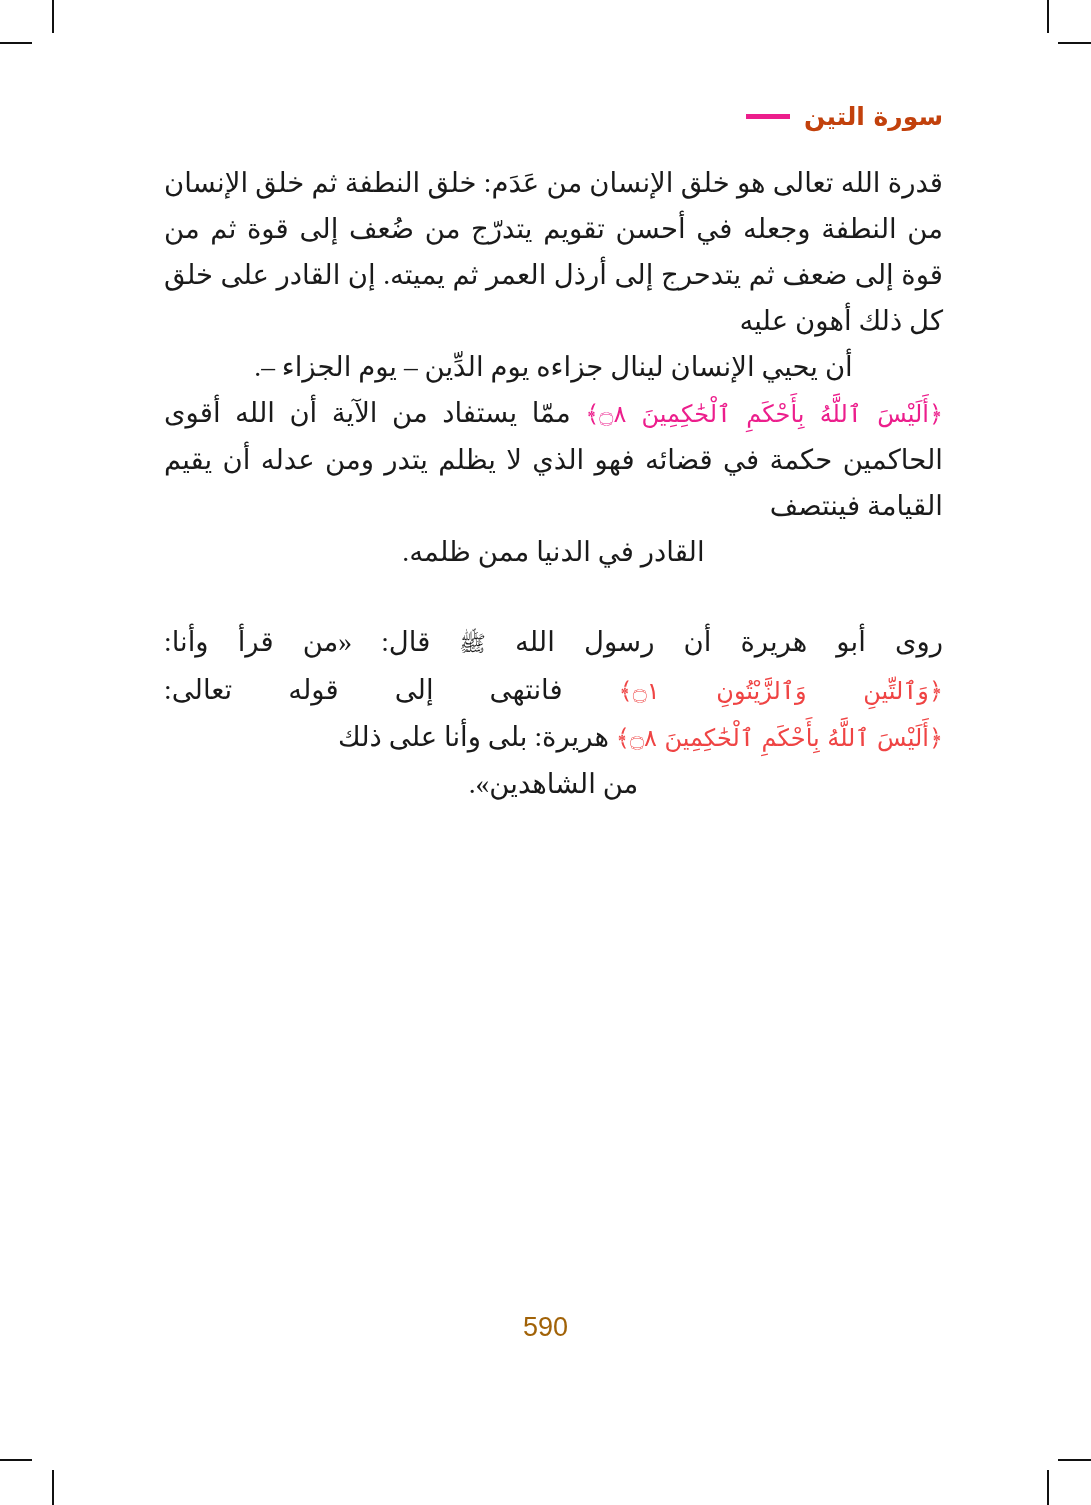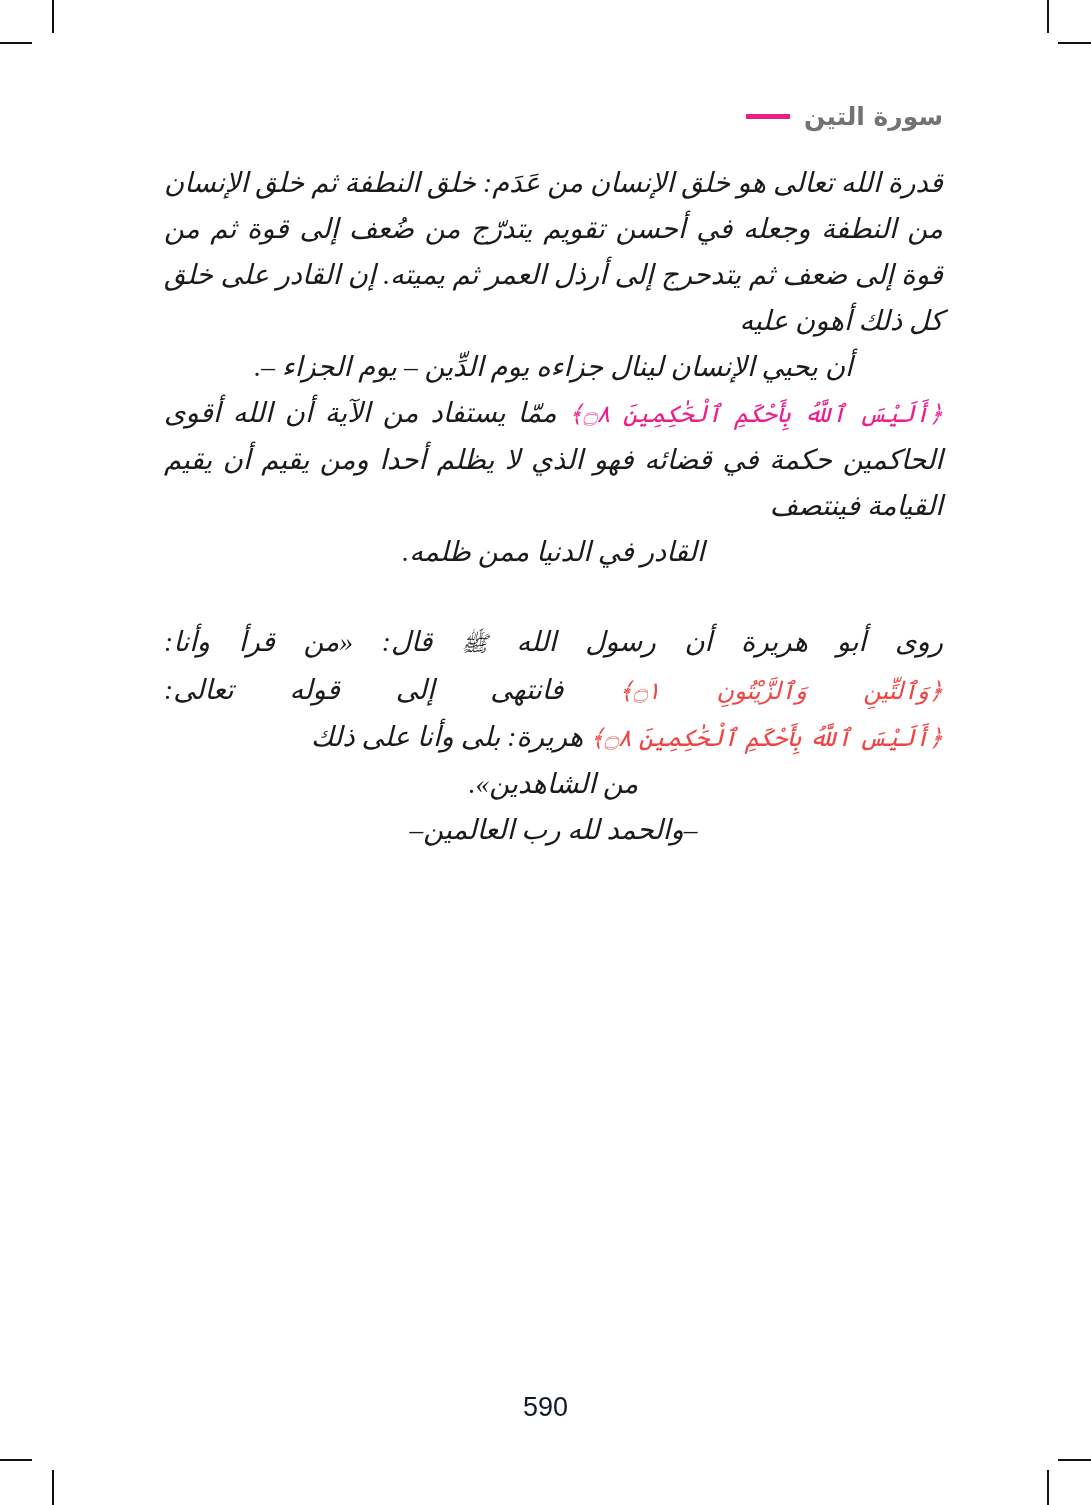--- a/index.html
+++ b/index.html
@@ -34,21 +34,21 @@
   .header {
     position: absolute;
     top: 104px;
     right: 148px;
     display: flex;
     align-items: center;
     gap: 14px;
     direction: rtl;
   }
   .header-title {
-    color: #737373;
+    color: #c2410c;
     font-size: 25px;
     font-weight: 700;
     letter-spacing: 0px;
     line-height: 1;
     white-space: nowrap;
     font-family: "DejaVu Sans", "Liberation Sans", sans-serif;
   }
   .header-rule {
     width: 44px;
     height: 5px;
@@ -60,21 +60,20 @@
     position: absolute;
     top: 160px;
     right: 148px;
     left: 164px;
     direction: rtl;
     text-align: justify;
     text-align-last: right;
     color: #1a1a1a;
     font-size: 27.5px;
     line-height: 46px;
-    font-style: italic;
   }
   .para {
     margin: 0;
     text-align: justify;
     text-align-last: right;
   }
   .para.gap-after { margin-bottom: 44px; }
 
   .center-line {
     text-align: right;
@@ -95,26 +94,26 @@
   .ayah-black { color: #ef4444; }
 
   .sallam {
     font-family: "DejaVu Sans", "Liberation Sans", sans-serif;
     font-size: 22px;
   }
 
   
   .folio {
     position: absolute;
-    top: 1392px;
+    top: 1312px;
     left: 0;
     right: 0;
     text-align: center;
     font-size: 27px;
-    color: #0f172a;
+    color: #a16207;
     font-family: "Liberation Sans", "DejaVu Sans", sans-serif;
   }
 </style>
 </head>
 <body>
 
 <div class="page">
 
   <div class="crop crop-tl-v"></div>
   <div class="crop crop-tl-h"></div>
@@ -138,42 +137,39 @@
       <span>ثم يتدحرج إلى أرذل العمر ثم يميته. إن القادر على خلق كل ذلك أهون عليه</span>
     </p>
 
     <p class="para center-line">
       <span>أن يحيي الإنسان لينال جزاءه يوم الدِّين – يوم الجزاء –.</span>
     </p>
 
     <p class="para">
       <span class="ayah ayah-pink">﴿أَلَيْسَ ٱللَّهُ بِأَحْكَمِ ٱلْحَٰكِمِينَ ۝٨﴾</span>
       <span>ممّا يستفاد من الآية أن الله أقوى الحاكمين</span>
-      <span>حكمة في قضائه فهو الذي لا يظلم أحدا ومن يقيم أن يقيم القيامة فينتصف</span>
+      <span>حكمة في قضائه فهو الذي لا يظلم يتدر ومن عدله أن يقيم القيامة فينتصف</span>
     </p>
 
     <p class="para center-line gap-after">
       <span>القادر في الدنيا ممن ظلمه.</span>
     </p>
 
     <p class="para">
       <span>روى أبو هريرة أن رسول الله</span>
       <span class="sallam">ﷺ</span>
       <span>قال: «من قرأ وأنا:</span>
       <span class="ayah ayah-black">﴿وَٱلتِّينِ وَٱلزَّيْتُونِ ۝١﴾</span>
       <span>فانتهى إلى قوله تعالى:</span>
       <span class="ayah ayah-black">﴿أَلَيْسَ ٱللَّهُ بِأَحْكَمِ ٱلْحَٰكِمِينَ ۝٨﴾</span>
       <span>هريرة: بلى وأنا على ذلك</span>
     </p>
 
     <p class="para center-line">
       <span>من الشاهدين».</span>
     </p>
 
-    <p class="para left-ish">
-      <span>–والحمد لله رب العالمين–</span>
-    </p>
 
   </div>
 
   <div class="folio">590</div>
 
 </div>
 
 </body></html>

